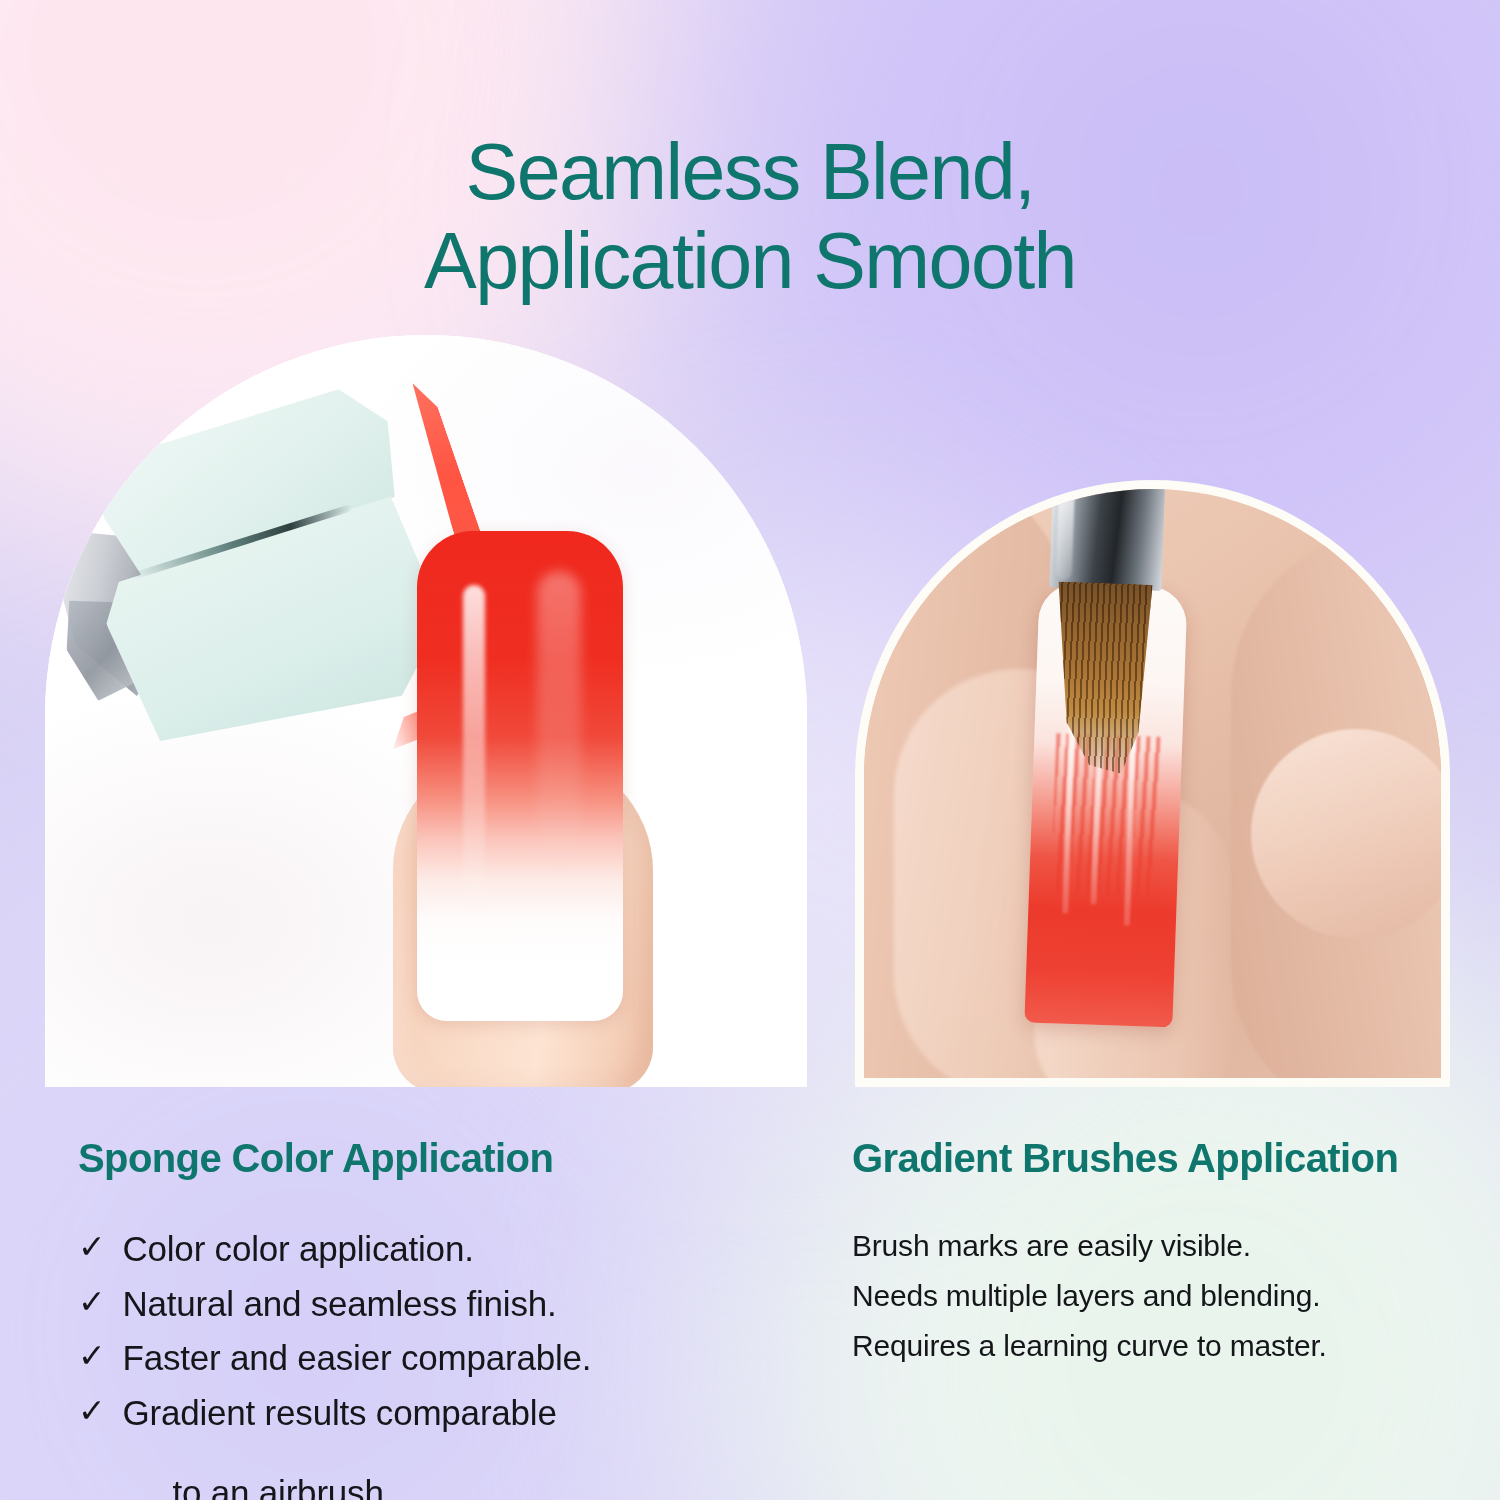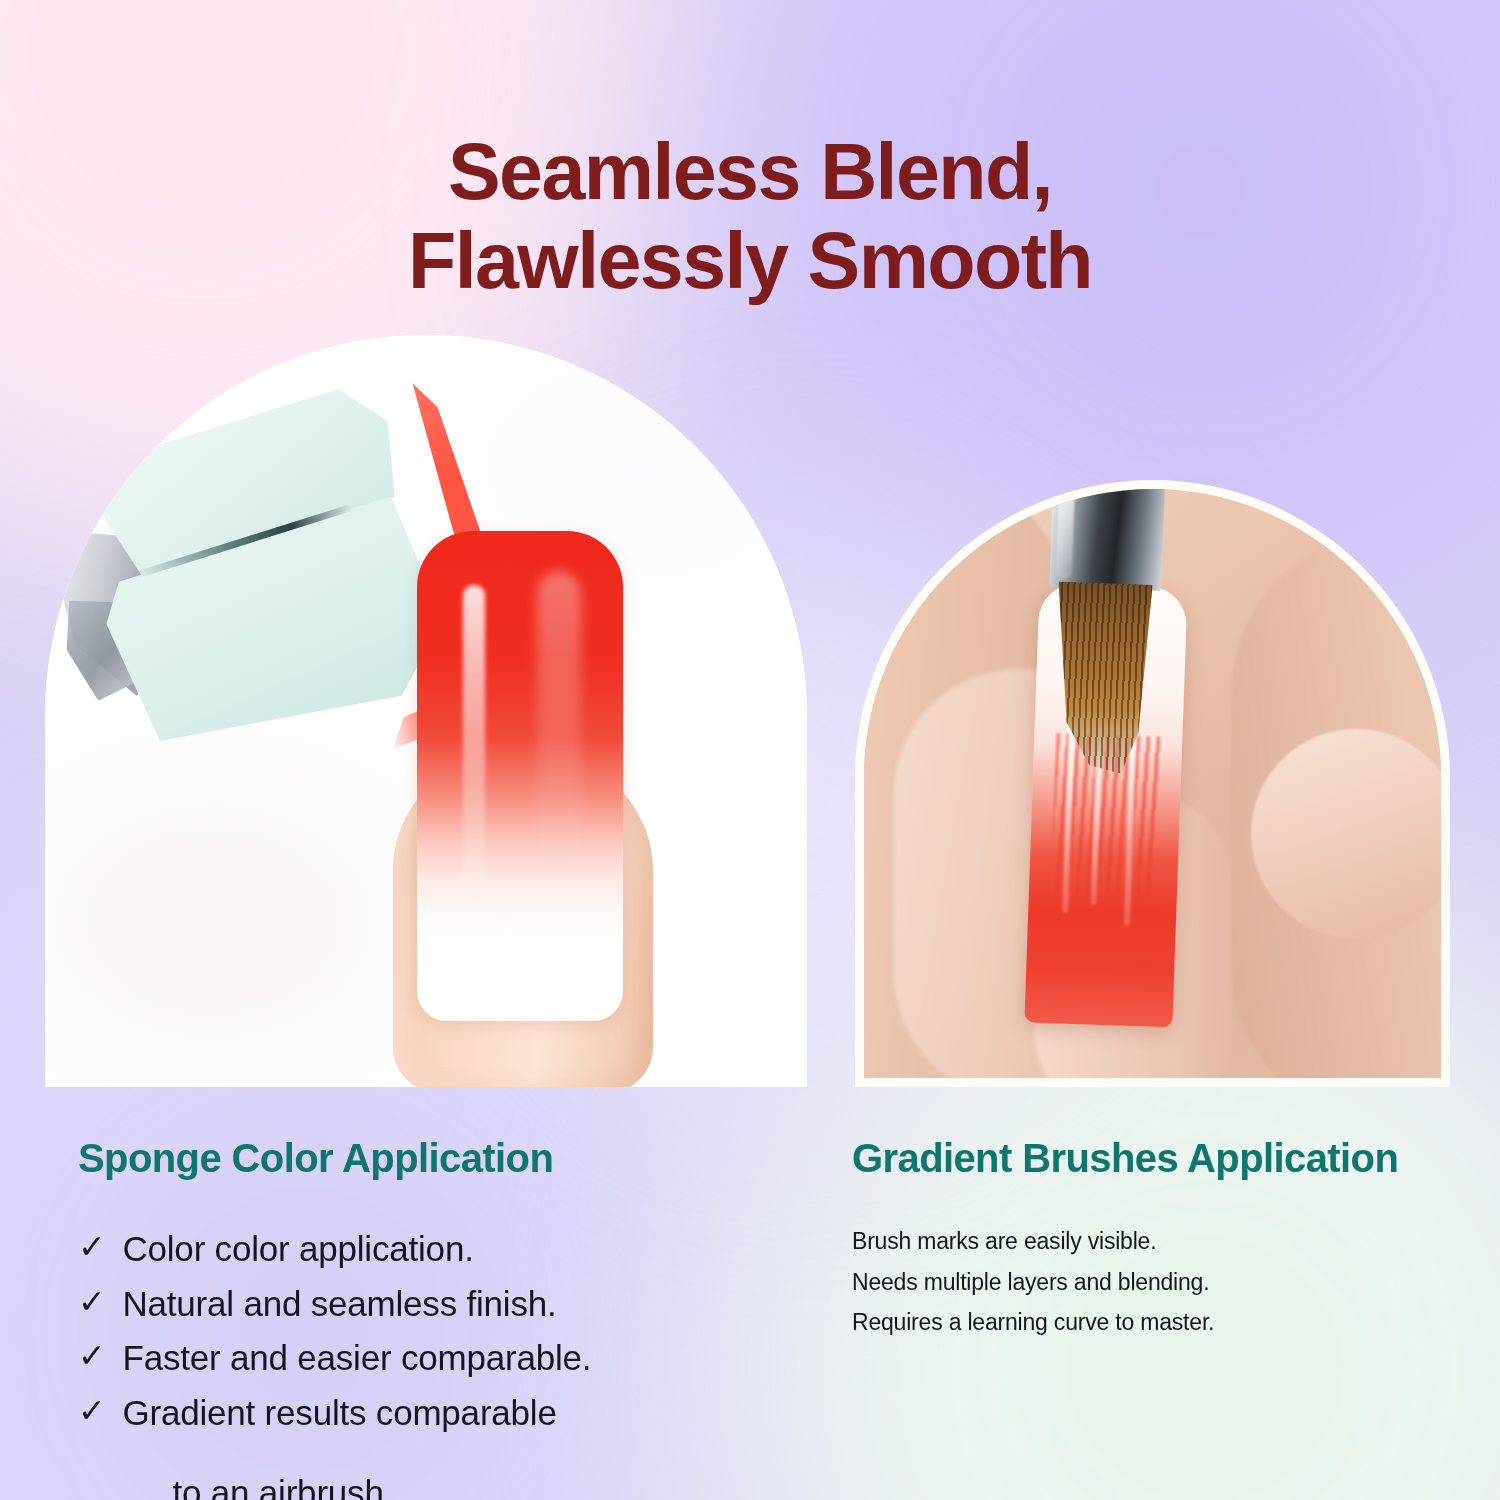--- a/index.html
+++ b/index.html
@@ -19,21 +19,21 @@
   #bg-peri{left:-320px;bottom:-420px;width:1250px;height:1180px;
            background:radial-gradient(circle at 50% 50%, #d3cdf8 0%, #ddd8f9 50%, rgba(219,214,249,0) 76%);}
   #bg-mint{right:-280px;bottom:-400px;width:1150px;height:1060px;
            background:radial-gradient(circle at 50% 50%, #e6f3ea 0%, #eef6f1 48%, rgba(238,246,241,0) 74%);}
   #bg-center{left:430px;top:420px;width:760px;height:760px;
              background:radial-gradient(circle at 50% 50%, rgba(244,240,253,.85) 0%, rgba(238,234,252,0) 70%);}
 
   
   #title{
     position:absolute;left:0;right:0;top:74px;text-align:center;
-    color:#7f1d1d;font-weight:bold;font-size:79px;line-height:1.13;
+    color:#0f766e;font-weight:normal;font-size:79px;line-height:1.13;
     letter-spacing:-1.6px;
   }
   #title .l{display:block;}
 
   
   .panel{position:absolute;overflow:hidden;}
 
   
   #panel-left{
     left:45px;top:335px;width:762px;height:752px;
@@ -147,37 +147,37 @@
   .col-head{color:#0f766e;font-weight:bold;font-size:40px;letter-spacing:-.6px;
             line-height:1.1;margin:0 0 46px 0;}
   #col-right .col-head{}
   .bullets{list-style:none;margin:0;padding:0;}
   .bullets li{display:flex;align-items:flex-start;gap:17px;
               font-size:35px;line-height:1.30;color:#14161a;
               letter-spacing:-.2px;margin-bottom:9px;}
   .tick{flex:0 0 auto;font-size:33px;line-height:1.30;color:#14161a;font-weight:300;}
   .bullets li .txt{flex:1 1 auto;}
   .plainlist{list-style:none;margin:0;padding:0;}
-  .plainlist li{font-size:23px;line-height:1.33;color:#14161a;
+  .plainlist li{font-size:30px;line-height:1.33;color:#14161a;
                 letter-spacing:-.2px;margin-bottom:10px;}
   .indent{display:block;padding-left:50px;margin-top:35px;}
 </style>
 </head>
 <body>
 
 <div id="bg-base"></div>
 <div class="bg-blob" id="bg-pink"></div>
 <div class="bg-blob" id="bg-lav"></div>
 <div class="bg-blob" id="bg-peri"></div>
 <div class="bg-blob" id="bg-mint"></div>
 <div class="bg-blob" id="bg-center"></div>
 
 <h1 id="title">
   <span class="l">Seamless Blend,</span>
-  <span class="l">Flawlessly Smooth</span>
+  <span class="l">Application Smooth</span>
 </h1>
 
 <div class="panel" id="panel-left">
   <div id="pl-wash"></div>
 
   <div id="sponge">
     <div id="sp-holder"></div>
     <div id="sp-holder2"></div>
     <div class="sp-face" id="sp-top"></div>
     <div class="sp-face" id="sp-bot"></div>

